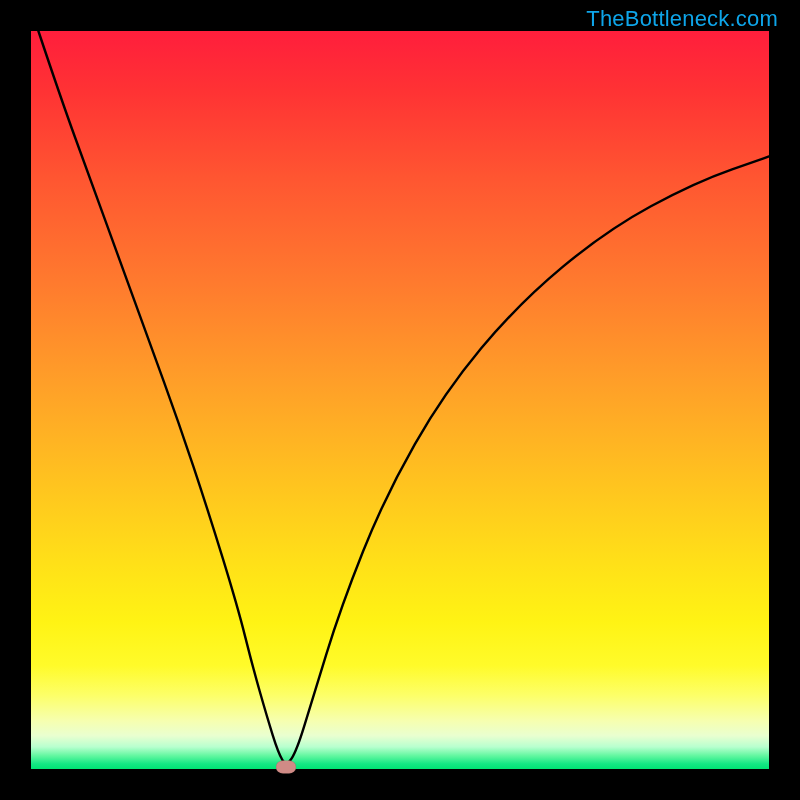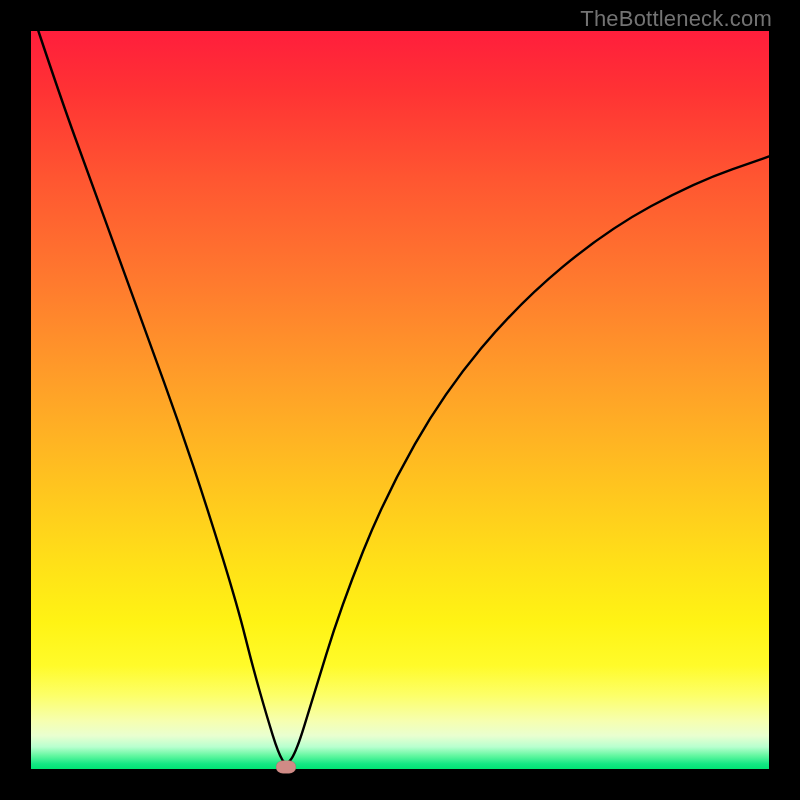--- a/index.html
+++ b/index.html
@@ -40,22 +40,22 @@
       #e9ffd0 95.5%,
       #b8ffcf 97%,
       #62f7a0 98.2%,
       #14e884 99.3%,
       #00e473 100%
     );
   }
   .watermark {
     position: absolute;
     top: 6px;
-    right: 28px;
-    color: #737373;
+    right: 22px;
+    color: #0ea5e9;
     font-size: 22px;
     letter-spacing: 0.2px;
     font-weight: 400;
     user-select: none;
   }
   svg.curve {
     position: absolute;
     left: 0;
     top: 0;
     width: 738px;

